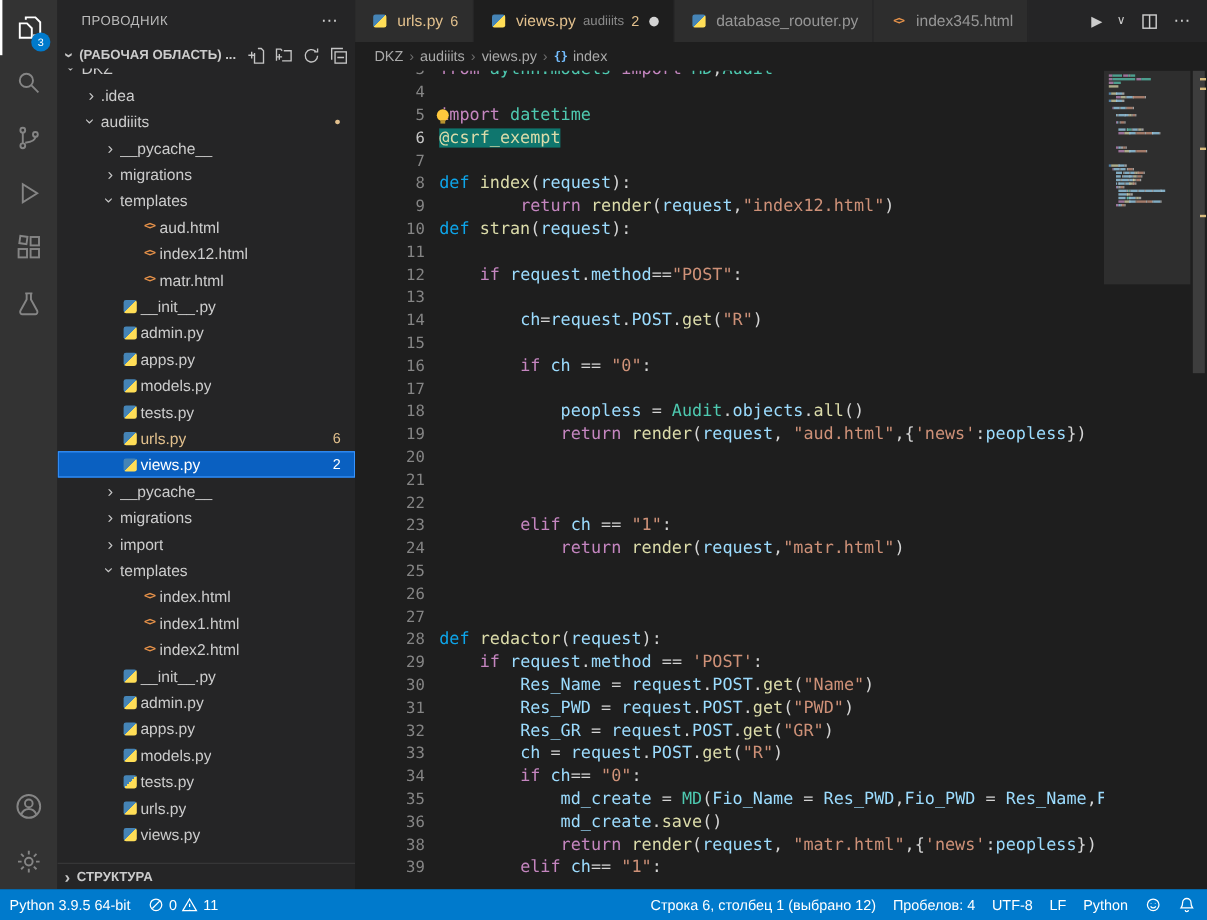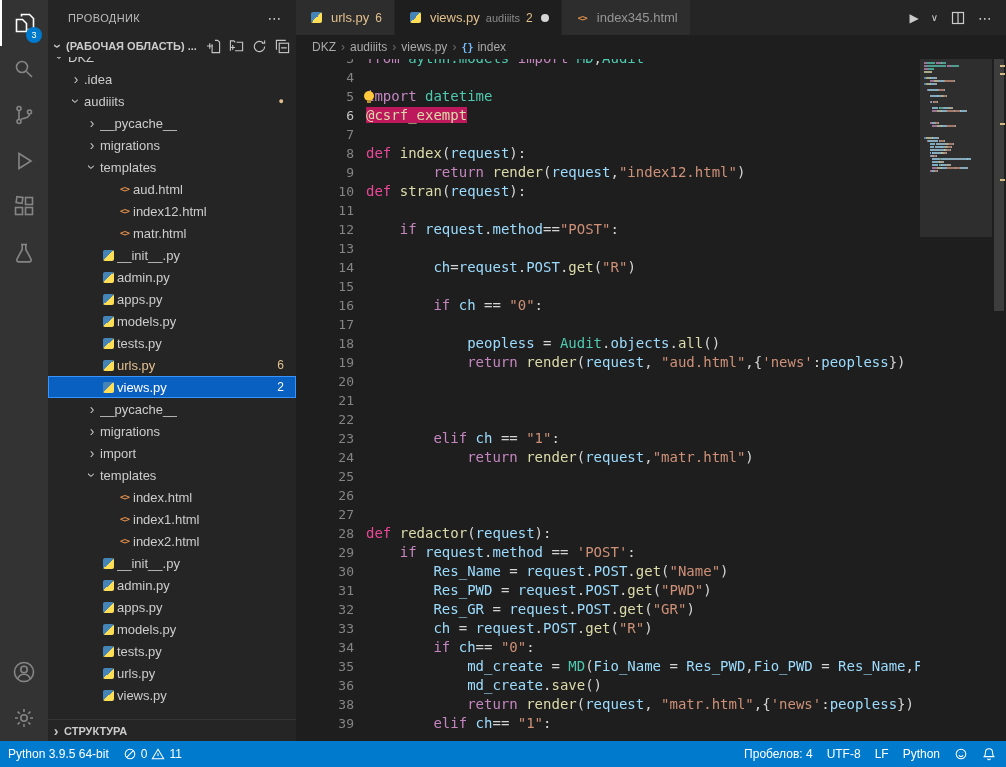--- a/index.html
+++ b/index.html
@@ -66,23 +66,23 @@
   .bc-sym { color:#75beff; font-family:"DejaVu Sans Mono",monospace; font-size:10px; font-weight:bold; }
 
   
   .editor-wrap { flex:1; display:flex; min-height:0; position:relative; }
   .code-pane { flex:1; overflow:hidden; font-family:"DejaVu Sans Mono",monospace; font-size:14px; line-height:19px; }
   .code-inner { margin-top:-10px; }
   .code-line { display:flex; height:19px; white-space:pre; }
   .line-num { width:58px; text-align:right; color:#858585; flex:none; font-size:13px; }
   .code-line.current .line-num { color:#c6c6c6; }
   .line-content { padding-left:12px; position:relative; }
-  .tok.k{color:#c586c0} .tok.d{color:#ec4899} .tok.f{color:#dcdcaa} .tok.v{color:#9cdcfe}
+  .tok.k{color:#c586c0} .tok.d{color:#0ea5e9} .tok.f{color:#dcdcaa} .tok.v{color:#9cdcfe}
   .tok.s{color:#ce9178} .tok.t{color:#4ec9b0} .tok.p{color:#d4d4d4}
-  .tok.sel { background:#be185d; }
+  .tok.sel { background:#0f766e; }
   .tok.w { text-decoration:underline wavy #d7ba7d 1px; text-underline-offset:3px; }
   .bulb { position:absolute; left:10px; top:4px; width:10px; height:10px; background:#ffc83d; border-radius:50%; z-index:2; }
   .bulb::after { content:''; position:absolute; left:3px; top:9px; width:4px; height:3px; background:#b8932f; }
 
   
   .minimap { width:72px; flex:none; position:relative; padding:3px 2px 0 4px; }
   .mm-slider { position:absolute; left:0; right:0; top:0; height:178px; background:rgba(121,121,121,.18); }
   .mm-line { height:2px; margin-bottom:1px; display:flex; }
   .mm-sp { height:2px; }
   .mm-tok { height:2px; opacity:.8; }
@@ -390,20 +390,26 @@
               <span class="tab-badge">6</span>
             </div>
             <div class="tab active">
               <span class="file-ic">
                 <span class="py-ic"></span>
               </span>
               <span class="tab-label gold">views.py</span>
               <span class="tab-desc">audiiits</span>
               <span class="tab-badge">2</span>
               <span class="tab-dirty"></span>
+            </div>
+            <div class="tab">
+              <span class="file-ic">
+                <span class="py-ic"></span>
+              </span>
+              <span class="tab-label">database_roouter.py</span>
             </div>
             <div class="tab">
               <span class="file-ic">
                 <span class="html-ic">&lt;&gt;</span>
               </span>
               <span class="tab-label">index345.html</span>
             </div>
           </div>
         <div class="tab-actions">
           <span class="run-glyph">▶</span>
@@ -779,20 +785,21 @@
         </svg>
         <span>0</span>
         <svg viewBox="0 0 16 16" fill="none" stroke="currentColor" stroke-width="1.2">
           <path d="M8 2.5l6.5 11h-13z"></path>
             <path d="M8 7v3.2M8 12.2v.2"></path>
         </svg>
         <span>11</span>
       </span>
     </div>
     <div class="sb-group">
+      <span class="sb-item">Строка 6, столбец 1 (выбрано 12)</span>
       <span class="sb-item">Пробелов: 4</span>
       <span class="sb-item">UTF-8</span>
       <span class="sb-item">LF</span>
       <span class="sb-item">Python</span>
       <span class="sb-item">
         <svg viewBox="0 0 16 16" fill="none" stroke="currentColor" stroke-width="1.2">
           <circle cx="8" cy="8" r="5.5"></circle>
             <path d="M5.5 9.5c.7 1 1.6 1.5 2.5 1.5s1.8-.5 2.5-1.5"></path>
           <path d="M6 6.3v.4M10 6.3v.4"></path>
         </svg>

